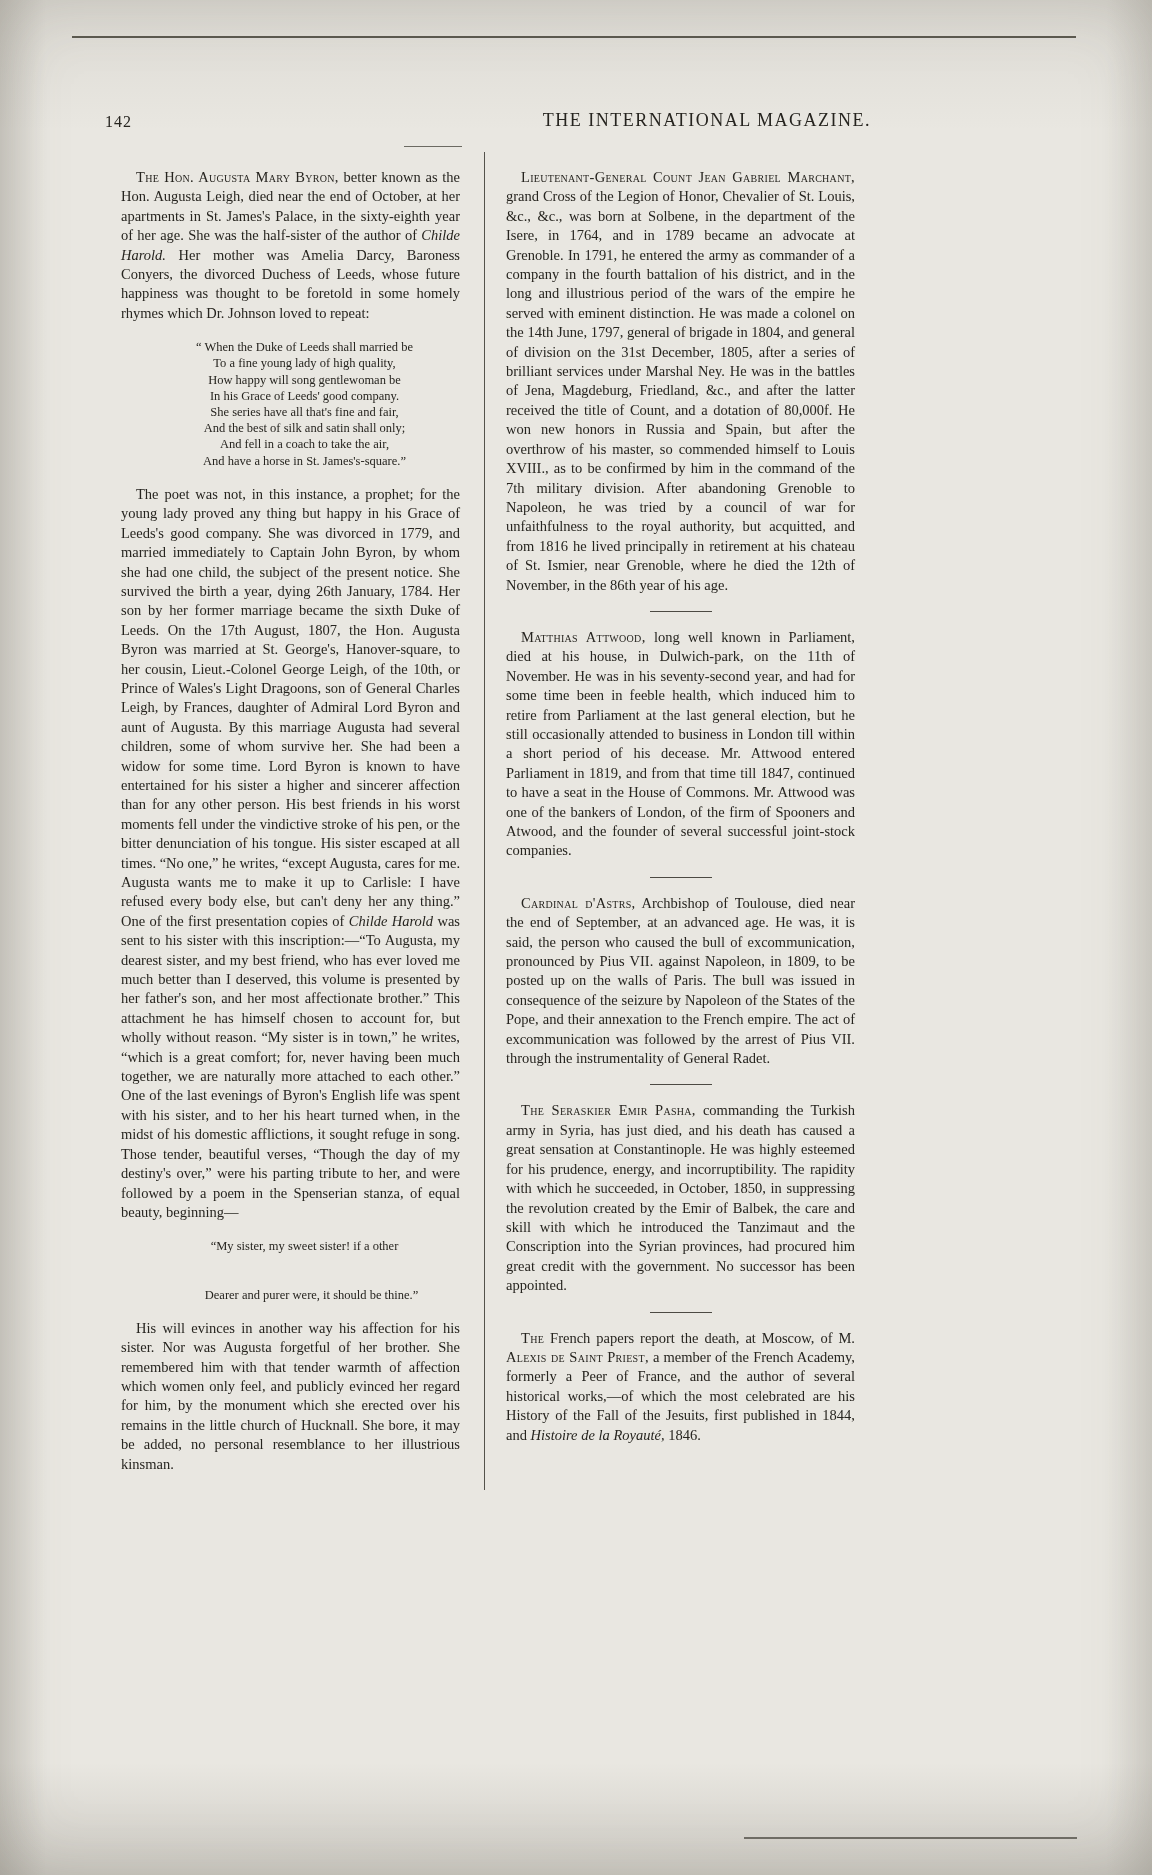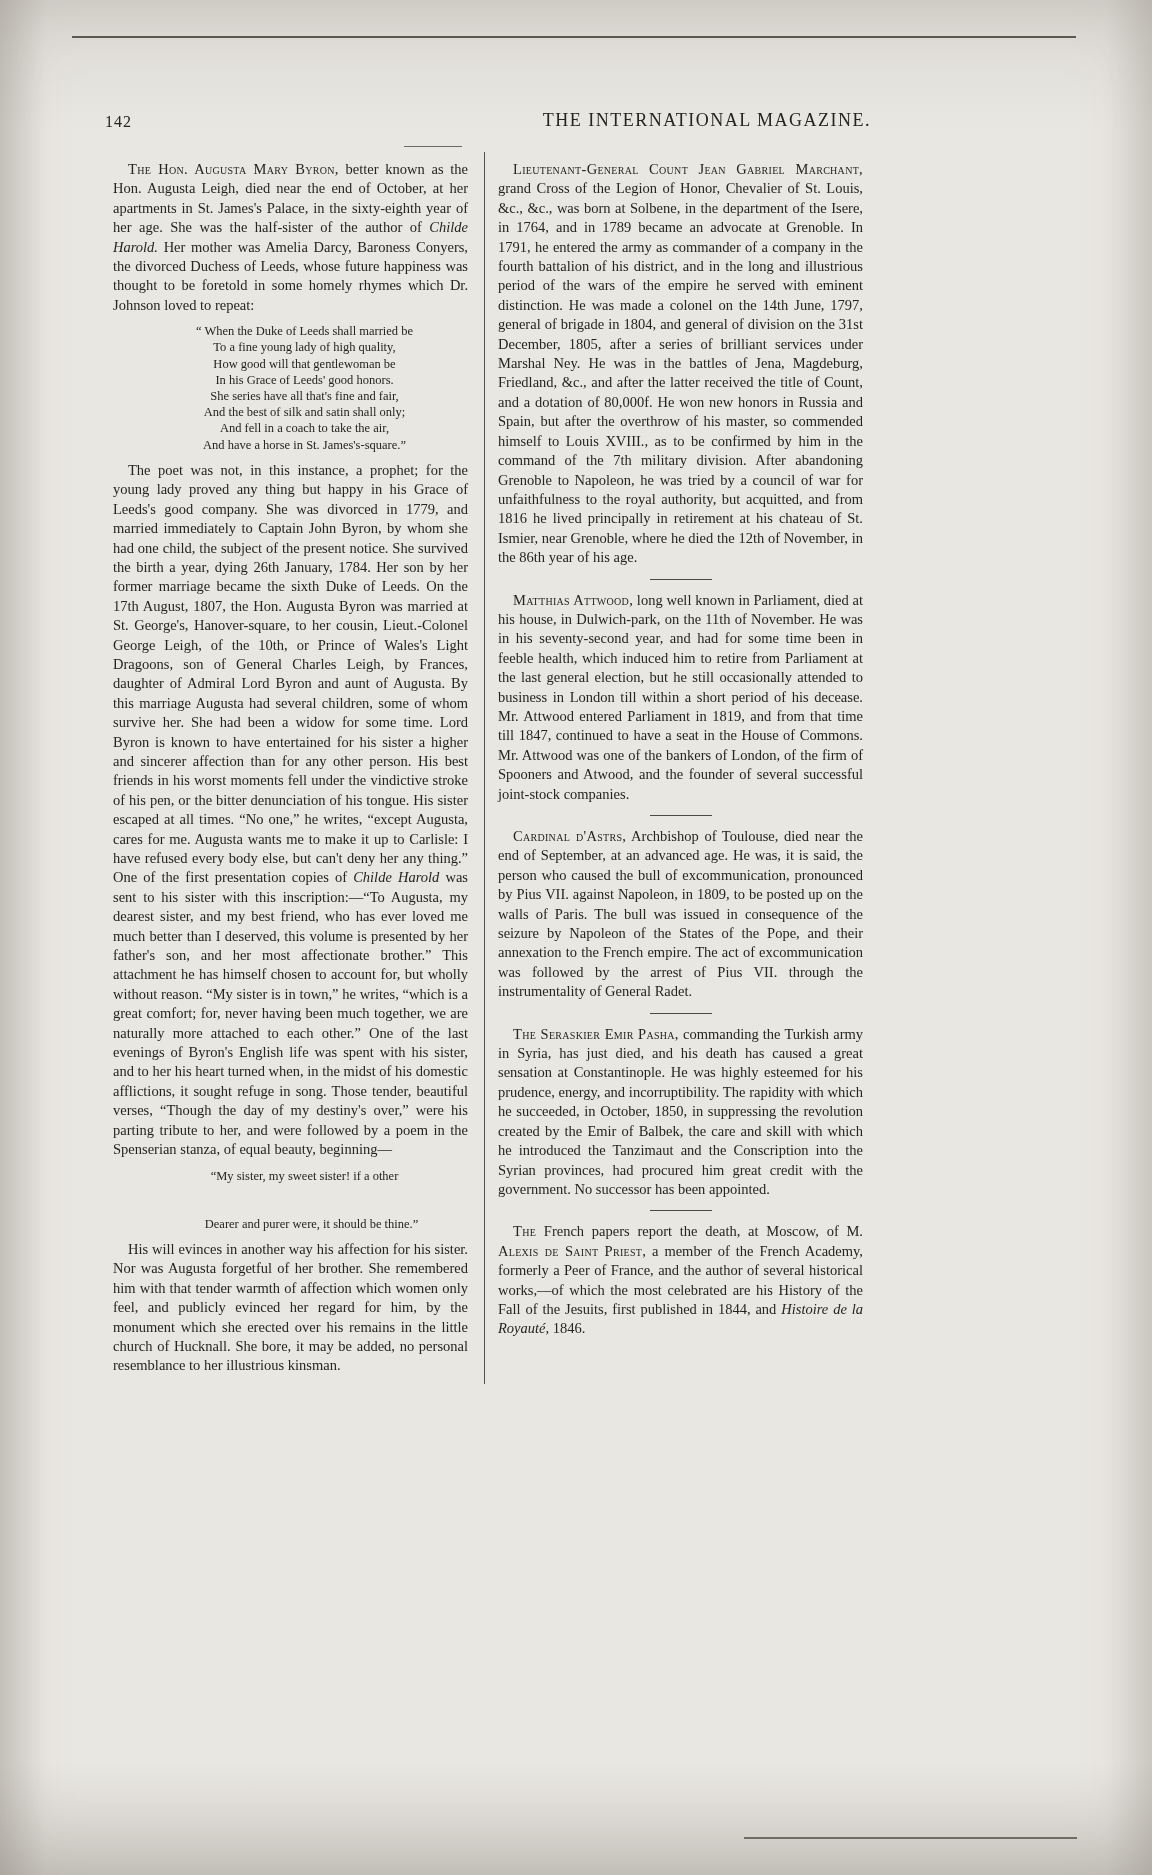--- a/index.html
+++ b/index.html
@@ -55,21 +55,21 @@
     .col-left  { width: 371px; }
     .col-right { width: 381px; }
     .col-divider {
       width: 1px;
       background: #54524b;
       margin-left: 8px;
       margin-right: 5px;
     }
 
     .para {
-      margin: 8px;
+      margin: 16px;
       font-size: 14.5px;
       line-height: 19.4px;
       text-indent: 15px;
     }
     .poem { margin: 5px 0 5px 28px; }
     .poem-line {
       font-size: 12.5px;
       line-height: 16.2px;
       text-align: center;
     }
@@ -95,22 +95,22 @@
     <span class="page-num">142</span>
     <span class="page-title">THE INTERNATIONAL MAGAZINE.</span>
   </header>
 
   <main class="body-area">
     <section class="col col-left">
         <p class="para"><span class="smallcaps">The Hon. Augusta Mary Byron,</span><span> better known as the Hon. Augusta Leigh, died near the end of October, at her apartments in St. James's Palace, in the sixty-eighth year of her age. She was the half-sister of the author of </span><span class="italic">Childe Harold.</span><span> Her mother was Amelia Darcy, Baroness Conyers, the divorced Duchess of Leeds, whose future happiness was thought to be foretold in some homely rhymes which Dr. Johnson loved to repeat:</span></p>
         <div class="poem">
           <div class="poem-line">“ When the Duke of Leeds shall married be</div>
           <div class="poem-line">To a fine young lady of high quality,</div>
-          <div class="poem-line">How good will that gentlewoman be</div>
-          <div class="poem-line">In his Grace of Leeds' good honors.</div>
+          <div class="poem-line">How happy will song gentlewoman be</div>
+          <div class="poem-line">In his Grace of Leeds' good company.</div>
           <div class="poem-line">She series have all that's fine and fair,</div>
           <div class="poem-line">And the best of silk and satin shall only;</div>
           <div class="poem-line">And fell in a coach to take the air,</div>
           <div class="poem-line">And have a horse in St. James's-square.”</div>
         </div>
         <p class="para"><span>The poet was not, in this instance, a prophet; for the young lady proved any thing but happy in his Grace of Leeds's good company. She was divorced in 1779, and married immediately to Captain John Byron, by whom she had one child, the subject of the present notice. She survived the birth a year, dying 26th January, 1784. Her son by her former marriage became the sixth Duke of Leeds. On the 17th August, 1807, the Hon. Augusta Byron was married at St. George's, Hanover-square, to her cousin, Lieut.-Colonel George Leigh, of the 10th, or Prince of Wales's Light Dragoons, son of General Charles Leigh, by Frances, daughter of Admiral Lord Byron and aunt of Augusta. By this marriage Augusta had several children, some of whom survive her. She had been a widow for some time. Lord Byron is known to have entertained for his sister a higher and sincerer affection than for any other person. His best friends in his worst moments fell under the vindictive stroke of his pen, or the bitter denunciation of his tongue. His sister escaped at all times. “No one,” he writes, “except Augusta, cares for me. Augusta wants me to make it up to Carlisle: I have refused every body else, but can't deny her any thing.” One of the first presentation copies of </span><span class="italic">Childe Harold</span><span> was sent to his sister with this inscription:—“To Augusta, my dearest sister, and my best friend, who has ever loved me much better than I deserved, this volume is presented by her father's son, and her most affectionate brother.” This attachment he has himself chosen to account for, but wholly without reason. “My sister is in town,” he writes, “which is a great comfort; for, never having been much together, we are naturally more attached to each other.” One of the last evenings of Byron's English life was spent with his sister, and to her his heart turned when, in the midst of his domestic afflictions, it sought refuge in song. Those tender, beautiful verses, “Though the day of my destiny's over,” were his parting tribute to her, and were followed by a poem in the Spenserian stanza, of equal beauty, beginning—</span></p>
         <div class="poem">
           <div class="poem-line">“My sister, my sweet sister! if a other</div>
           <div class="poem-line indent2">Dearer and purer were, it should be thine.”</div>
         </div>

